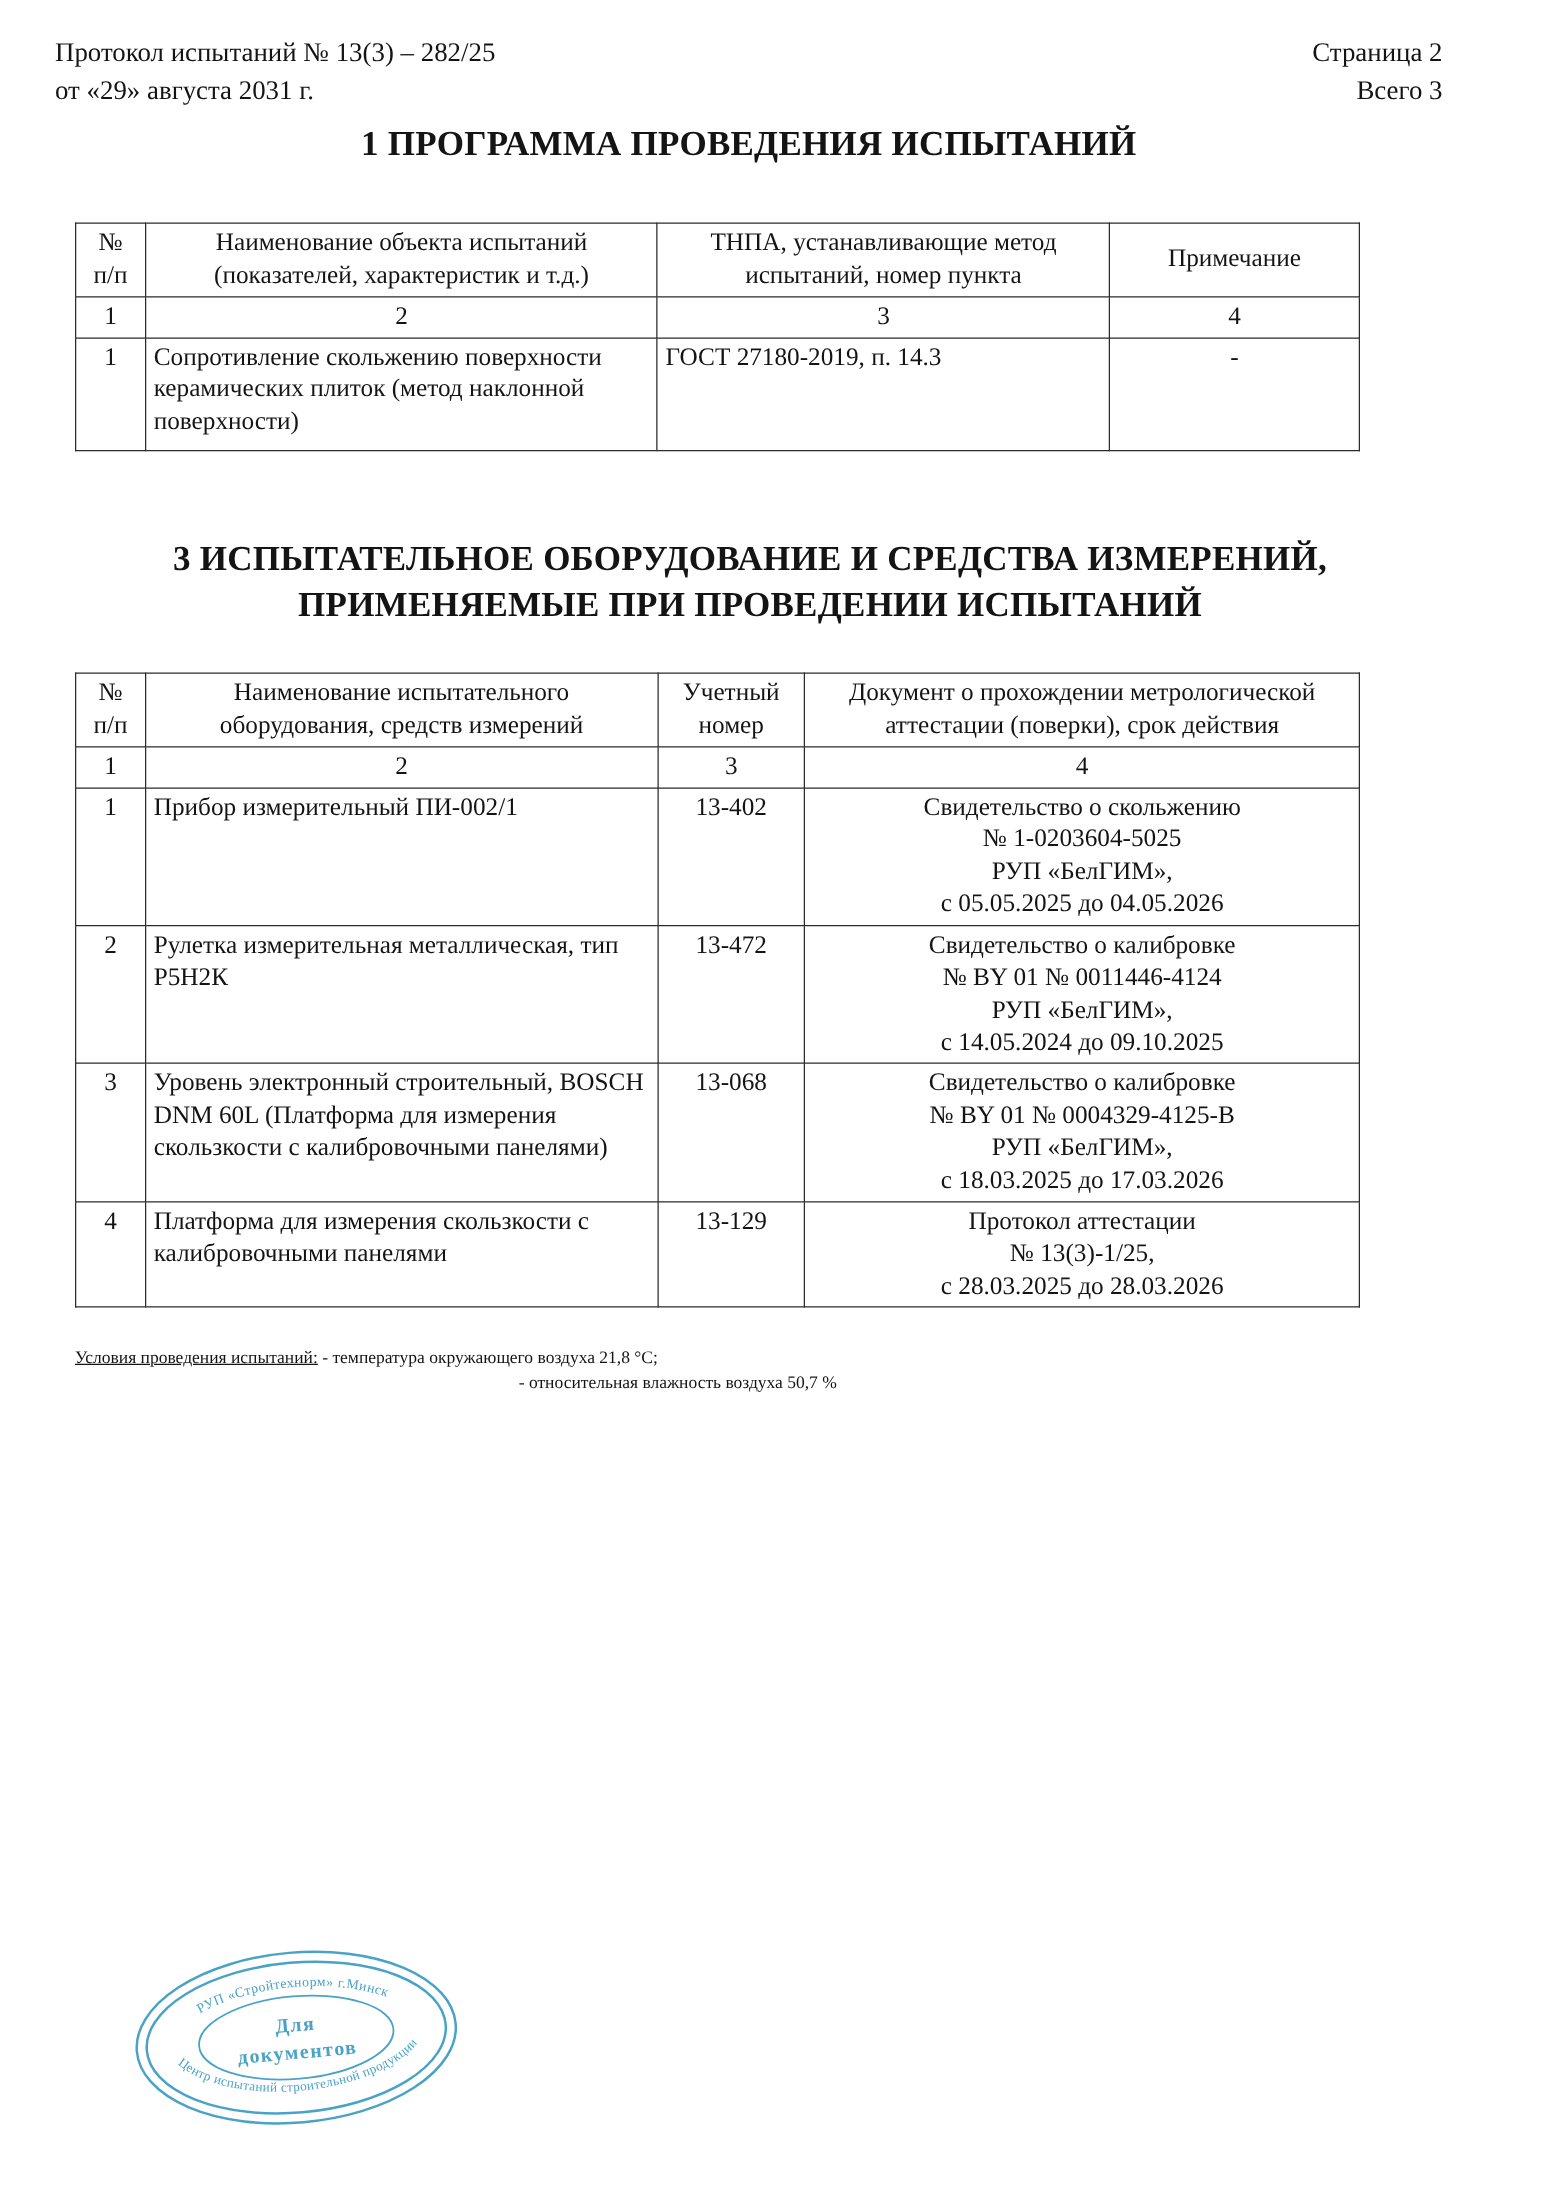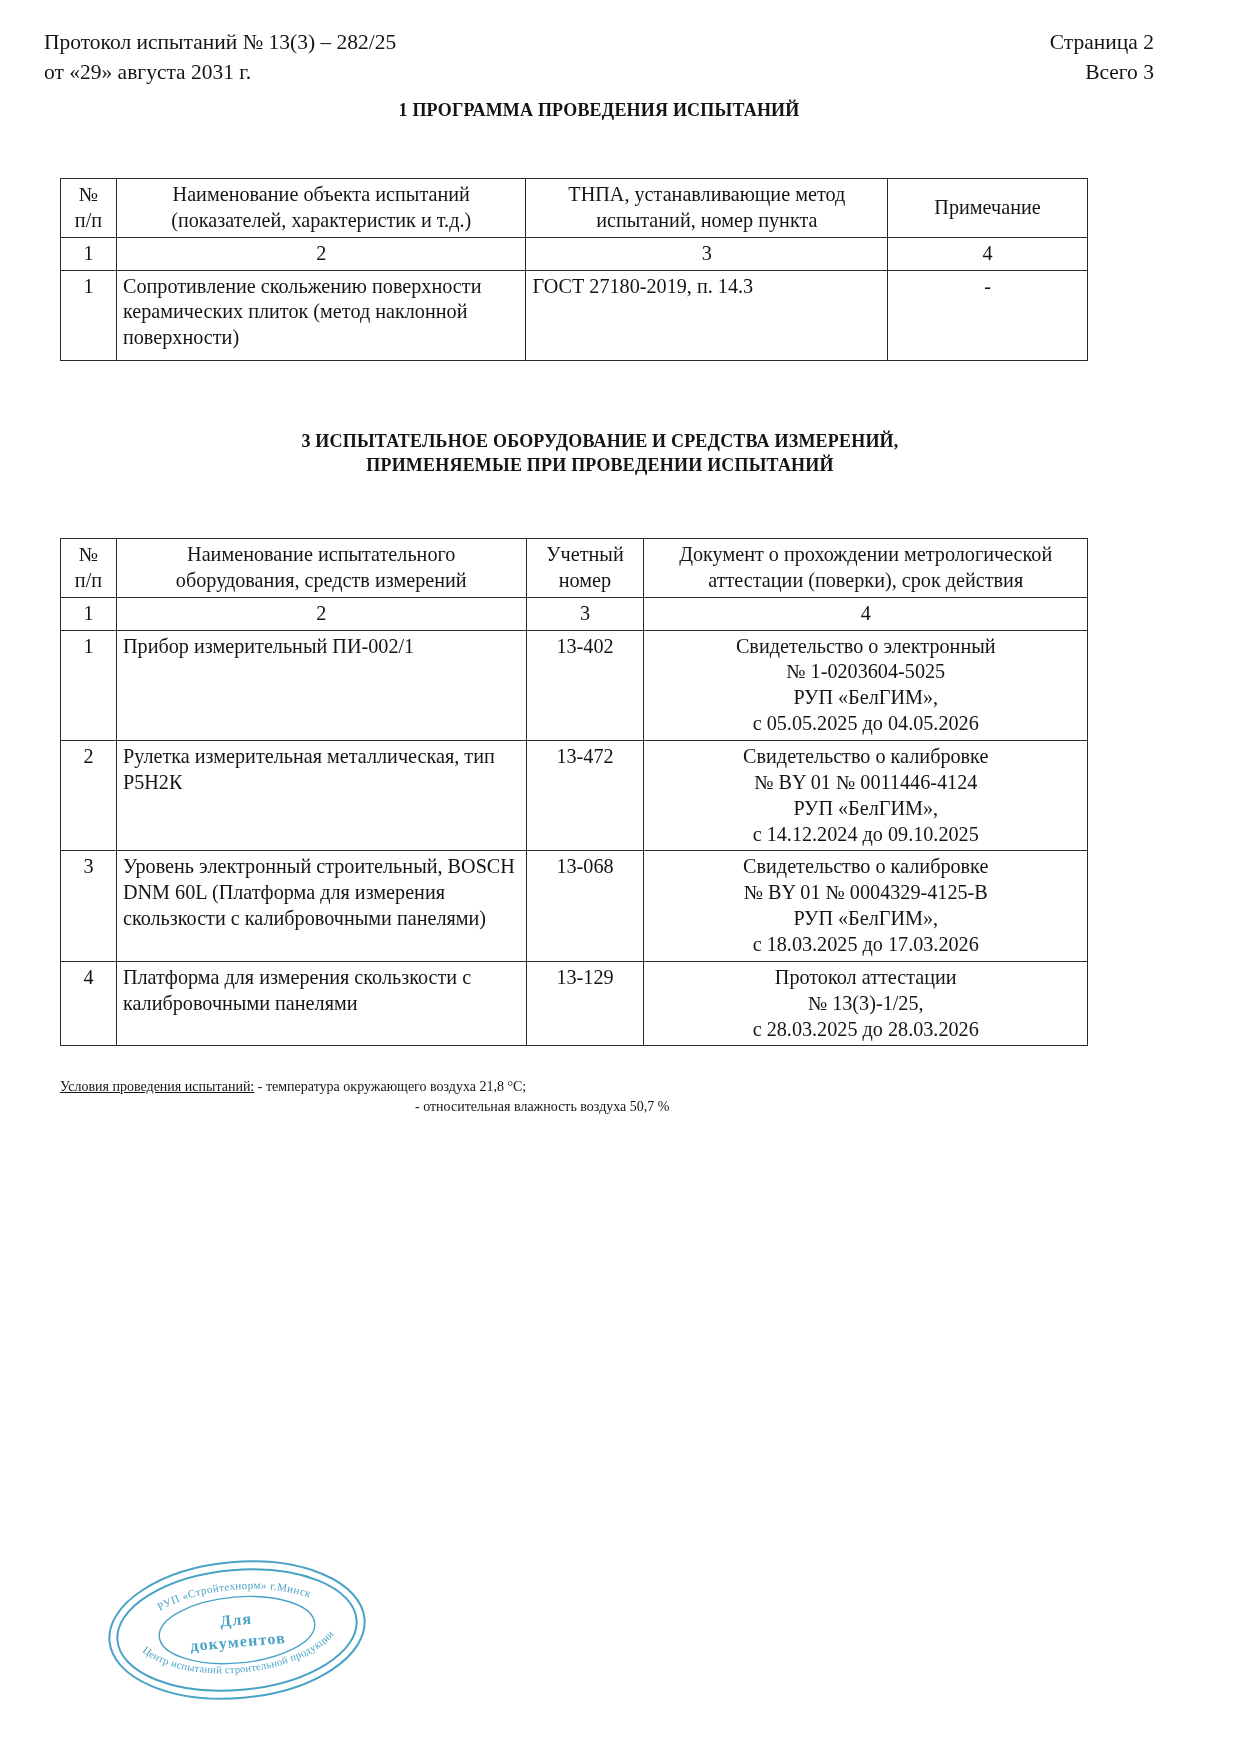--- a/index.html
+++ b/index.html
@@ -36,21 +36,21 @@
     line-height: 1.38;
   }
   .doc-header .left-block { text-align: left; }
   .doc-header .right-block { text-align: right; }
 
   
   .section-title {
     position: absolute;
     text-align: center;
     font-weight: bold;
-    font-size: 18px;
+    font-size: 28px;
     letter-spacing: 0.2px;
   }
   #title-1 {
     left: 44px; top: 100px; width: 1110px;
   }
   #title-2 {
     left: 100px; top: 430px; width: 1000px;
     line-height: 1.32;
   }
 
@@ -205,36 +205,36 @@
         <td class="c">2</td>
         <td class="c">3</td>
         <td class="c">4</td>
       </tr>
 
       <tr style="height:100px">
         <td class="num">1</td>
         <td class="l">Прибор измерительный ПИ-002/1</td>
         <td class="c">13-402</td>
         <td class="c">
-          <div>Свидетельство о электронный</div>
+          <div>Свидетельство о скольжению</div>
           <div>№ 1-0203604-5025</div>
           <div>РУП «БелГИМ»,</div>
           <div>с 05.05.2025 до 04.05.2026</div>
         </td>
       </tr>
 
       <tr style="height:100px">
         <td class="num">2</td>
         <td class="l">Рулетка измерительная металлическая, тип Р5Н2К</td>
         <td class="c">13-472</td>
         <td class="c">
           <div>Свидетельство о калибровке</div>
           <div>№ BY 01 № 0011446-4124</div>
           <div>РУП «БелГИМ»,</div>
-          <div>с 14.12.2024 до 09.10.2025</div>
+          <div>с 14.05.2024 до 09.10.2025</div>
         </td>
       </tr>
 
       <tr style="height:104px">
         <td class="num">3</td>
         <td class="l">Уровень электронный строительный, BOSCH DNM 60L (Платформа для измерения скользкости с калибровочными панелями)</td>
         <td class="c">13-068</td>
         <td class="c">
           <div>Свидетельство о калибровке</div>
           <div>№ BY 01 № 0004329-4125-В</div>

